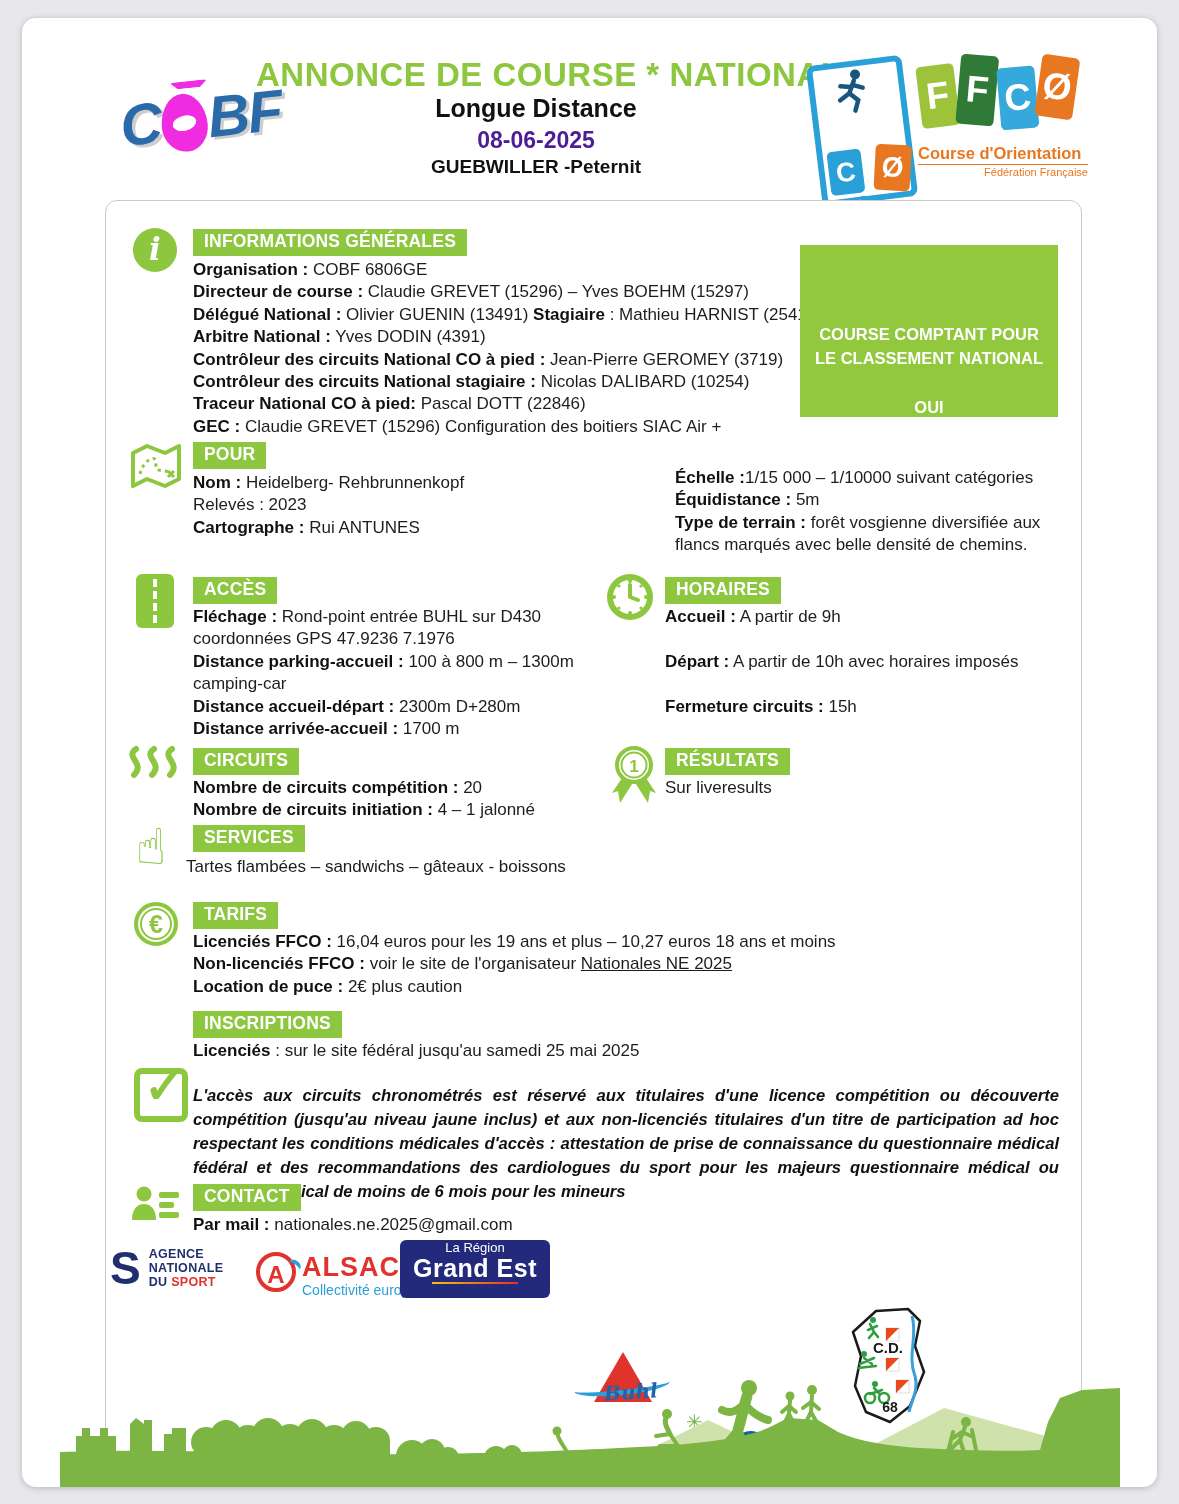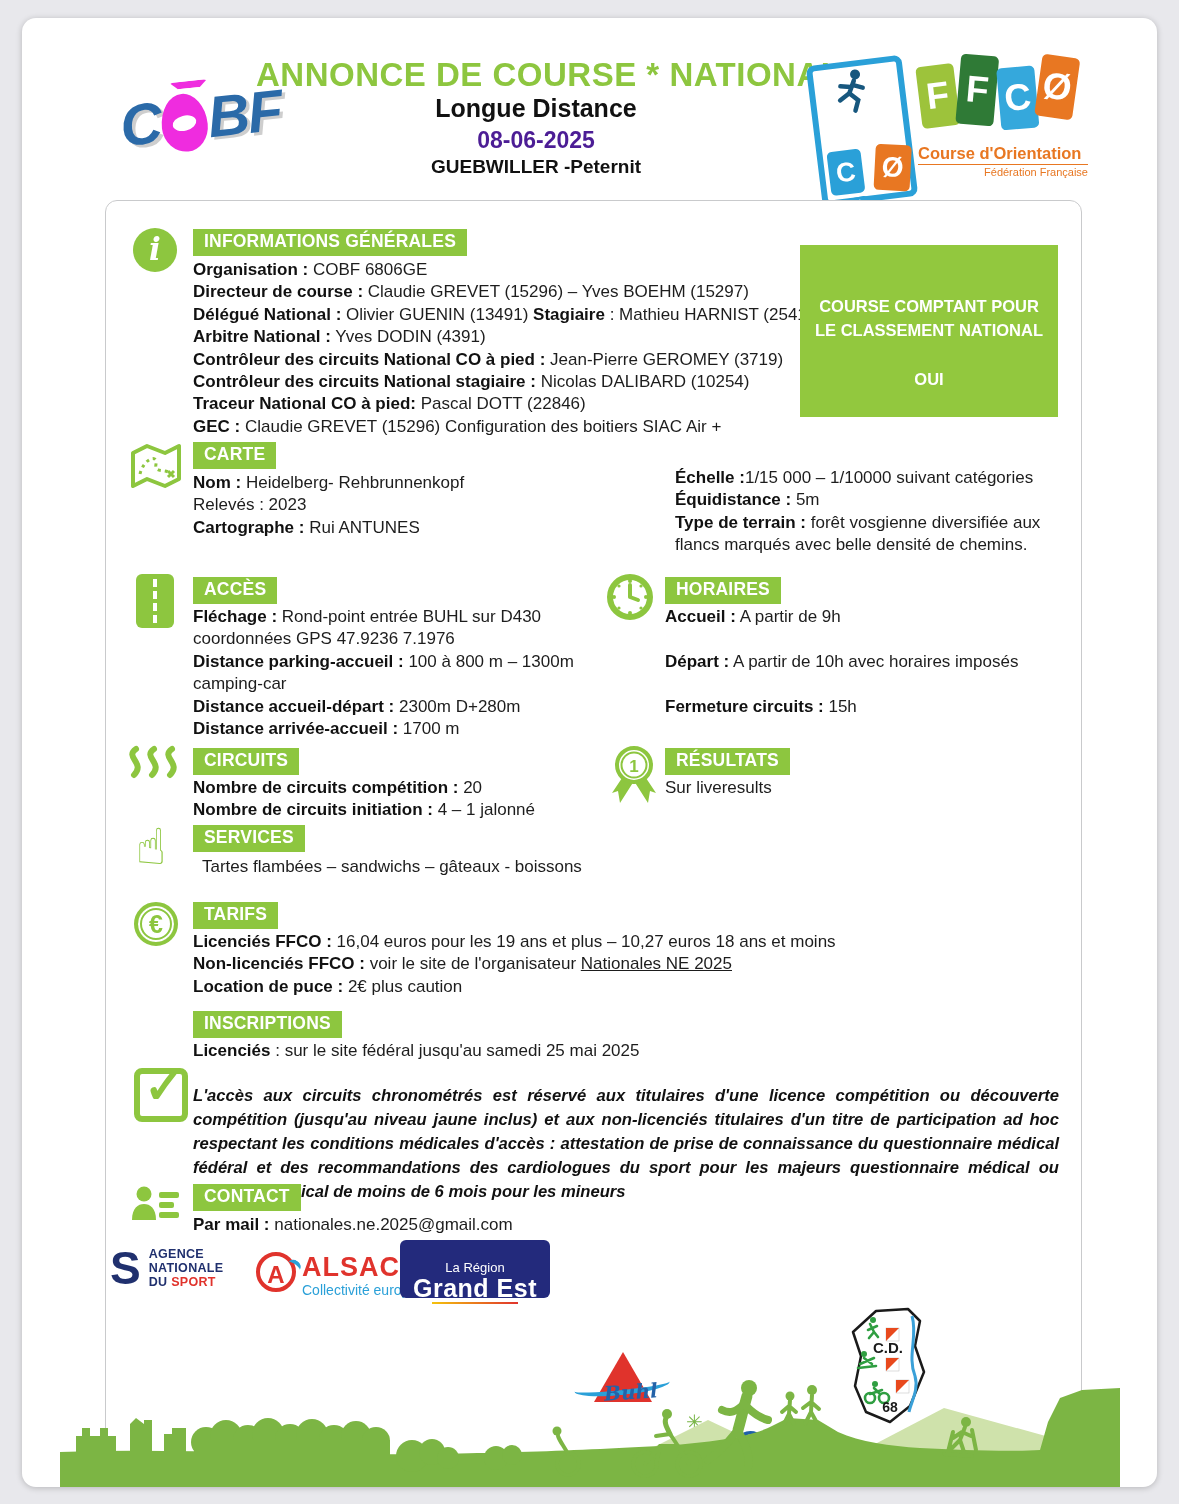--- a/index.html
+++ b/index.html
@@ -48,21 +48,21 @@
   .ffco .cap1{color:#e87722;font-weight:bold;font-size:16.5px;margin-top:16px;white-space:nowrap;}
   .ffco .cap2{color:#e87722;font-size:11px;text-align:right;border-top:1.5px solid #e87722;margin-top:1px;padding-top:1px;width:170px;}
   
   .card{left:83px;top:182px;width:975px;height:1287px;border:1px solid #c9cacc;border-radius:12px;background:#fff;}
   .badge{display:inline-block;background:#8dc63f;color:#fff;font-weight:bold;font-size:17.5px;
          padding:2px 11px 4px;white-space:nowrap;letter-spacing:.2px;}
   .line{font-size:17px;line-height:22.4px;color:#1d1d1d;}
   .line b{color:#111;}
   .ul{text-decoration:underline;}
   .natbox{left:778px;top:227px;width:258px;height:172px;background:#92c83e;color:#fff;
-          text-align:center;font-weight:bold;font-size:16.5px;line-height:24px;padding-top:49px;box-sizing:border-box;}
+          text-align:center;font-weight:bold;font-size:16.5px;line-height:24px;padding-top:77px;box-sizing:border-box;}
   .natbox .oui{margin-top:25px;}
   
   .icircle{width:44px;height:44px;border-radius:50%;background:#8dc63f;color:#fff;text-align:center;
            font-family:"DejaVu Serif",serif;font-style:italic;font-weight:bold;font-size:31px;line-height:42px;}
   .road{width:38px;height:54px;background:#8dc63f;border-radius:6px;position:relative;}
   .road::after{content:"";position:absolute;left:17px;top:5px;height:44px;border-left:4px dashed #fff;}
   .eurocoin{width:44px;height:44px;border-radius:50%;border:4px solid #8dc63f;box-sizing:border-box;
             color:#8dc63f;font-weight:bold;font-size:25px;text-align:center;line-height:36px;
             box-shadow:inset 0 0 0 2px #fff, inset 0 0 0 4px #8dc63f;}
   .handpt{color:#8dc63f;font-size:50px;line-height:50px;font-family:"DejaVu Sans",sans-serif;}
@@ -73,21 +73,21 @@
   .ans{display:flex;align-items:center;}
   .ans .s{font-size:46px;font-weight:800;color:#20306e;margin-right:8px;line-height:44px;}
   .ans .txt{font-weight:800;color:#20306e;font-size:12.5px;line-height:14px;letter-spacing:.3px;}
   .ans .red{color:#e0332c;}
   .alsace{display:flex;align-items:flex-start;}
   .alsace .mark{width:40px;height:40px;border:4px solid #e0332c;border-radius:50%;color:#e0332c;font-weight:800;
         font-size:24px;text-align:center;line-height:38px;box-sizing:border-box;position:relative;margin-right:6px;}
   .alsace .mark::after{content:"";position:absolute;right:-9px;top:4px;width:14px;height:8px;border-top:4px solid #2aa0d8;border-radius:50%;transform:rotate(35deg);}
   .alsace .nm{color:#e0332c;font-weight:800;font-size:27px;letter-spacing:1px;line-height:30px;}
   .alsace .sb{color:#2aa0d8;font-size:14px;}
-  .gest{width:150px;height:58px;background:#232a7c;border-radius:6px;color:#fff;text-align:center;padding-top:20px;box-sizing:border-box;}
+  .gest{width:150px;height:58px;background:#232a7c;border-radius:6px;color:#fff;text-align:center;padding-top:0;box-sizing:border-box;}
   .gest .top{font-size:13px;}
   .gest .nm{font-size:25px;font-weight:800;letter-spacing:.5px;line-height:26px;}
   .gest .bar{width:86px;height:2px;margin:1px auto 0;background:linear-gradient(90deg,#f4c20d,#e0332c);}
   .buhl{position:relative;width:92px;height:58px;}
   .buhl .tri{position:absolute;left:16px;top:0;width:0;height:0;border-left:29px solid transparent;border-right:29px solid transparent;border-bottom:50px solid #e0332c;}
   .buhl .sw{position:absolute;left:-4px;top:26px;width:96px;height:12px;border-bottom:5px solid #2aa0d8;border-radius:50%;transform:rotate(-6deg);}
   .buhl .nm{position:absolute;left:26px;top:28px;font-family:"DejaVu Serif",serif;font-style:italic;font-weight:bold;color:#2462a8;font-size:20px;transform:rotate(-4deg);}
   .omsc{position:relative;}
   .omsc .nm{color:#1e5fa9;font-weight:800;font-size:33px;letter-spacing:1px;}
   .omsc .fig{position:absolute;left:2px;top:-14px;color:#7ab648;font-size:20px;}
@@ -154,21 +154,21 @@
     <div>COURSE COMPTANT POUR</div>
     <div>LE CLASSEMENT NATIONAL</div>
     <div class="oui">OUI</div>
   </div>
 
   <svg class="abs" style="left:106px;top:424px;" width="56" height="48" viewBox="0 0 56 48">
     <path d="M5,11 L19,4 37,11 51,4 51,37 37,44 19,37 5,44 Z" fill="#fff" stroke="#8dc63f" stroke-width="4" stroke-linejoin="round"></path>
     <path d="M12,32 C16,16 30,12 28,22 C26,32 38,26 43,32" fill="none" stroke="#8dc63f" stroke-width="3" stroke-dasharray="3 4"></path>
     <path d="M40,29 L46,35 M46,29 L40,35" stroke="#8dc63f" stroke-width="3"></path>
   </svg>
-  <div class="abs" style="left:171px;top:424px;"><span class="badge">CARTE</span></div>
+  <div class="abs" style="left:171px;top:424px;"><span class="badge">POUR</span></div>
   <div class="abs" style="left:171px;top:454px;width:420px;">
     <div class="line"><b>Nom :</b><span> Heidelberg- Rehbrunnenkopf</span></div>
     <div class="line"><b></b><span>Relevés : 2023</span></div>
     <div class="line"><b>Cartographe :</b><span> Rui ANTUNES</span></div>
   </div>
   <div class="abs" style="left:653px;top:449px;width:388px;">
     <div class="line"><b>Échelle :</b><span>1/15 000 – 1/10000 suivant catégories</span></div>
     <div class="line"><b>Équidistance :</b><span> 5m</span></div>
     <div class="line"><b>Type de terrain :</b><span>  forêt vosgienne diversifiée  aux flancs marqués avec belle densité de chemins.</span></div>
   </div>
@@ -223,21 +223,21 @@
     <polygon points="34,30 24,36 38,58 40,46 46,48" fill="#8dc63f"></polygon>
     <circle cx="24" cy="20" r="17" fill="#fff" stroke="#8dc63f" stroke-width="4"></circle>
     <circle cx="24" cy="20" r="12.5" fill="none" stroke="#8dc63f" stroke-width="2"></circle>
     <text x="24" y="27" text-anchor="middle" font-size="17" font-weight="bold" fill="#8dc63f" font-family="Liberation Sans, sans-serif">1</text>
   </svg>
   <div class="abs" style="left:643px;top:730px;"><span class="badge">RÉSULTATS</span></div>
   <div class="abs line" style="left:643px;top:759px;">Sur liveresults</div>
 
   <div class="abs handpt" style="left:114px;top:804px;">☝</div>
   <div class="abs" style="left:171px;top:807px;"><span class="badge">SERVICES</span></div>
-  <div class="abs line" style="left:180px;top:838px;text-align:right;">Tartes flambées – sandwichs – gâteaux - boissons</div>
+  <div class="abs line" style="left:164px;top:838px;text-align:right;">Tartes flambées – sandwichs – gâteaux - boissons</div>
 
   <div class="abs eurocoin" style="left:112px;top:884px;">€</div>
   <div class="abs" style="left:171px;top:884px;"><span class="badge">TARIFS</span></div>
   <div class="abs" style="left:171px;top:913px;width:740px;">
     <div class="line"><b>Licenciés FFCO :</b><span> 16,04 euros pour les 19 ans et plus – 10,27 euros 18 ans et moins</span></div>
     <div class="line"><b>Non-licenciés FFCO :</b><span> voir le site de l'organisateur </span><span class="ul">Nationales NE 2025</span></div>
     <div class="line"><b>Location de puce :</b><span> 2€ plus caution</span></div>
   </div>
 
   <div class="abs chkbox" style="left:112px;top:996px;"></div>

